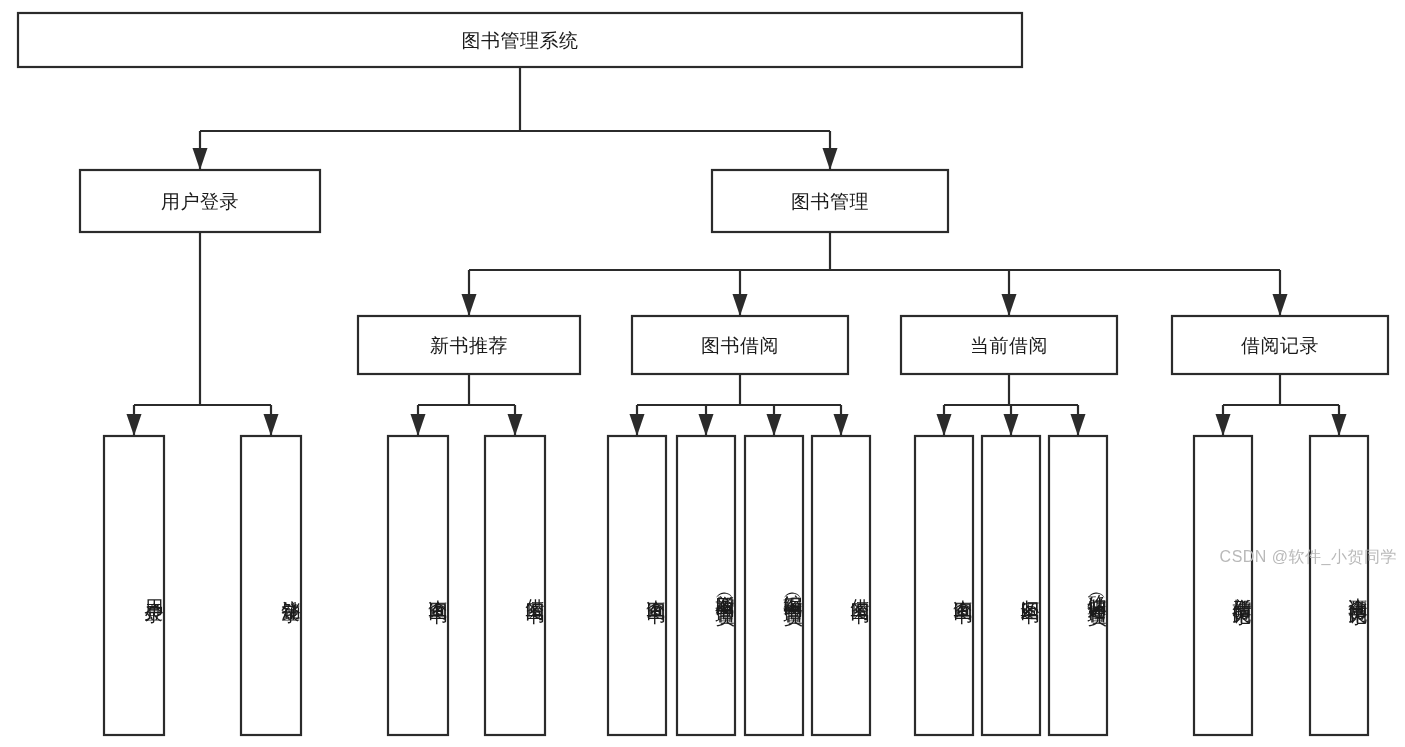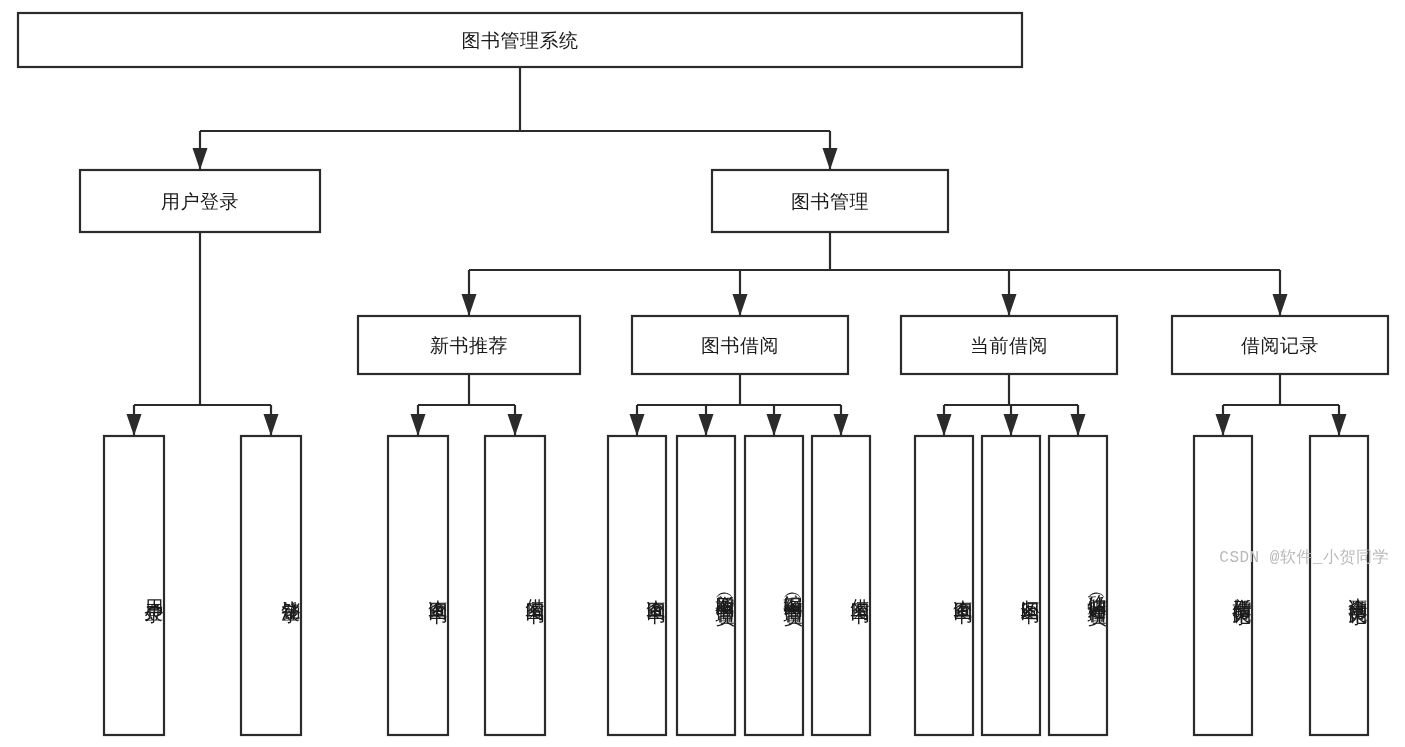--- a/index.html
+++ b/index.html
@@ -62,23 +62,23 @@
     line-height: 1;
     display: flex;
     align-items: flex-start;
     justify-content: center;
     white-space: nowrap;
     pointer-events: none;
     user-select: none;
   }
   .watermark {
     position: absolute;
-    right: 16px;
+    right: 8px;
     bottom: 4px;
-    font-family: Liberation Mono, monospace;
+    font-family: Liberation Sans, sans-serif;
     font-size: 16px;
     color: #b9b9b9;
     white-space: nowrap;
     letter-spacing: 0.5px;
     margin-left: 47px;
   }
 </style>
 </head>
 <body>
 

